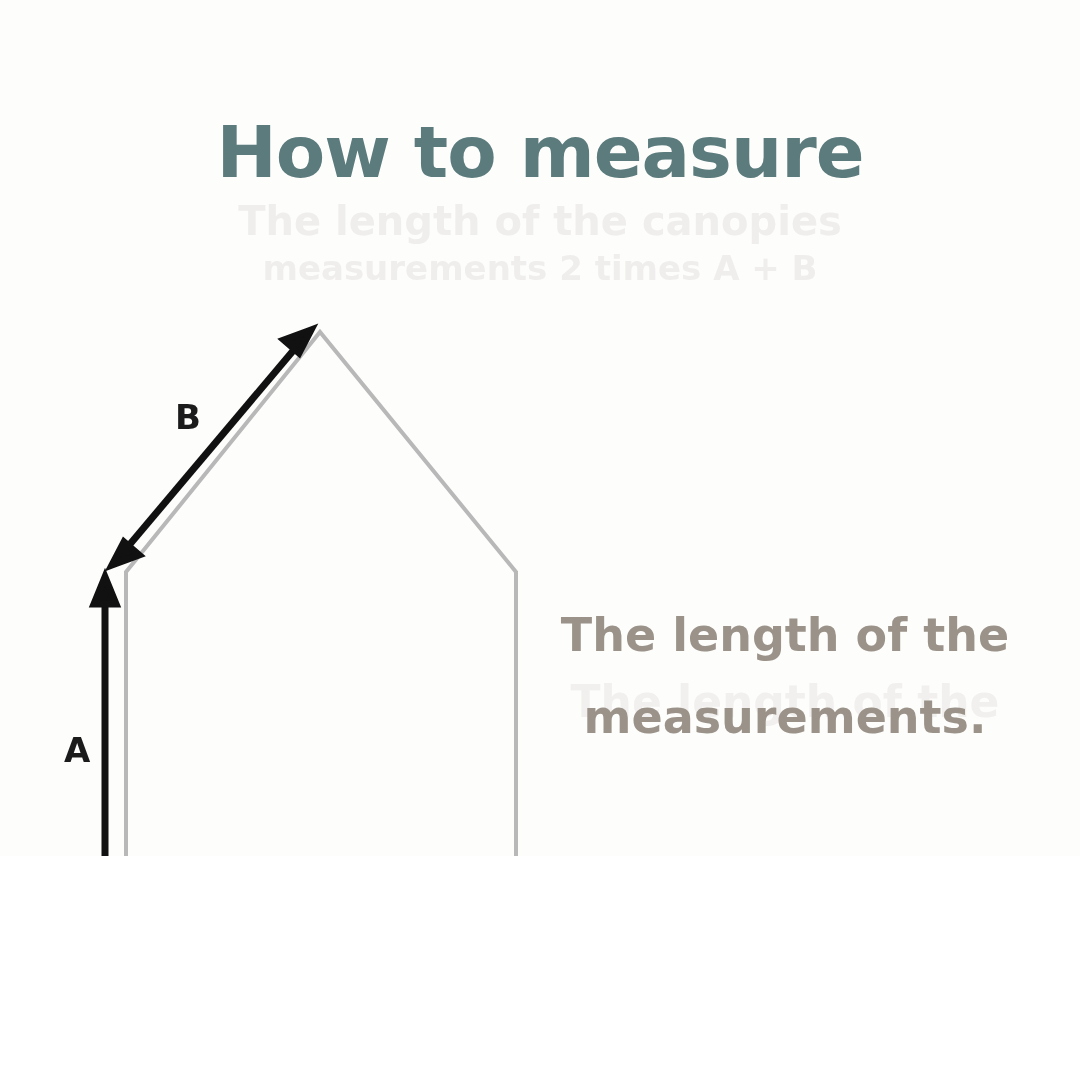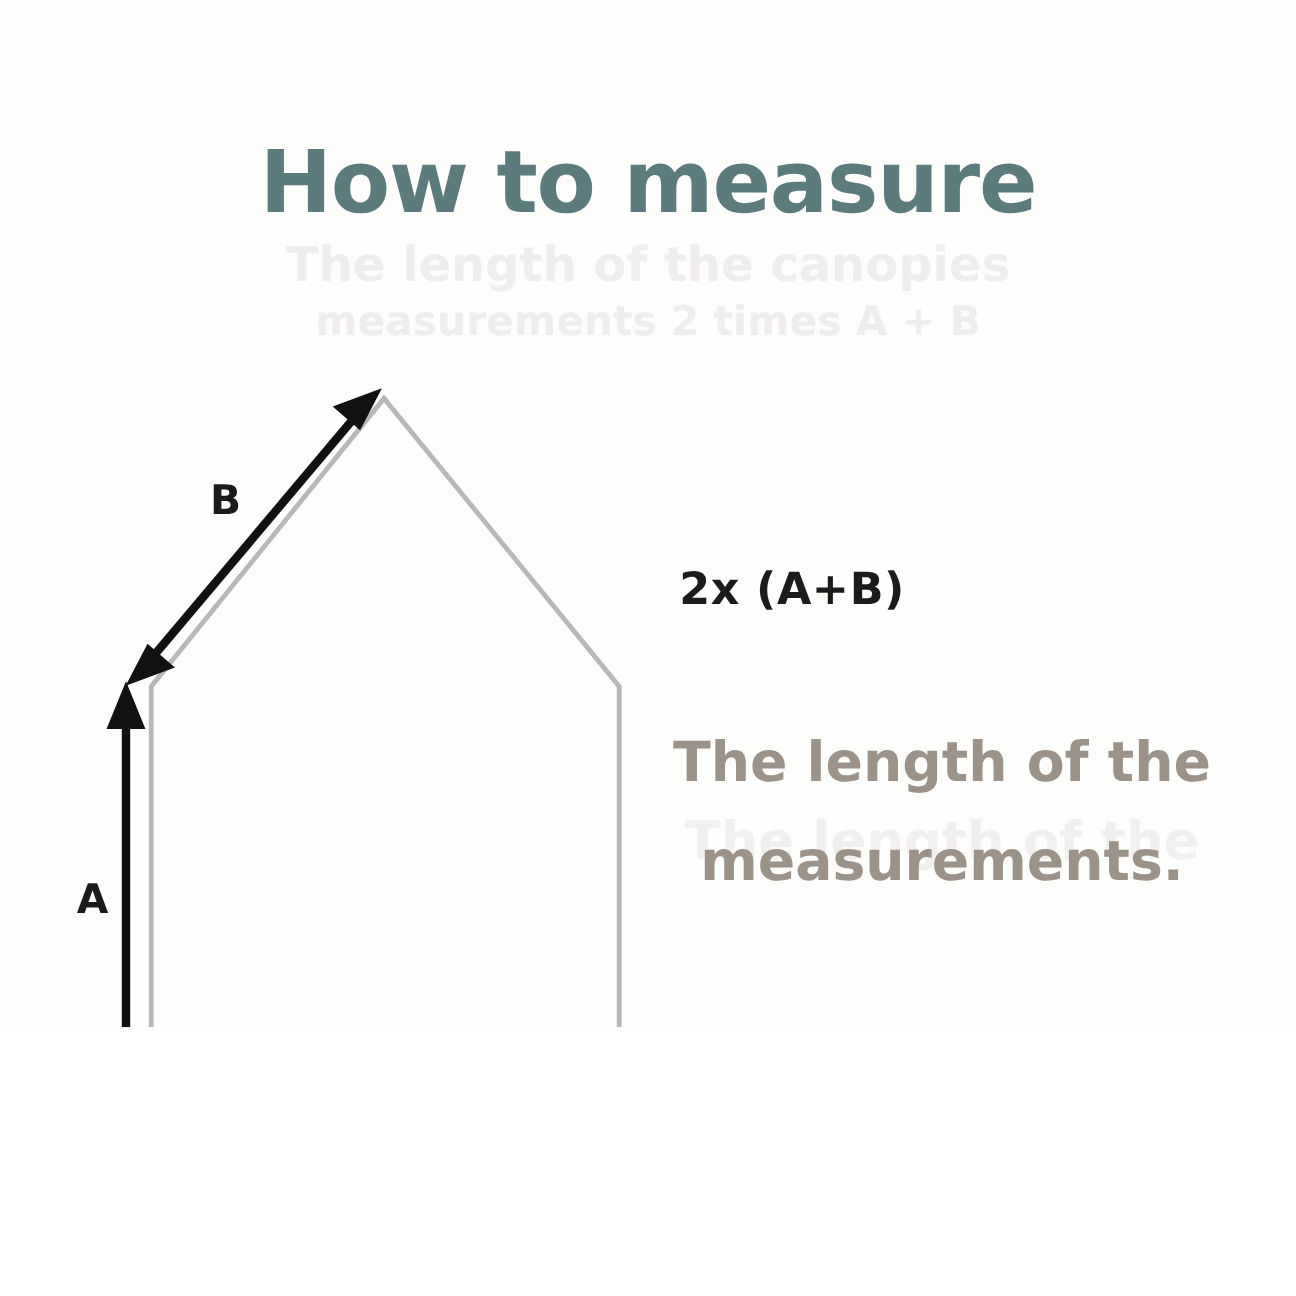--- a/index.html
+++ b/index.html
@@ -132,21 +132,20 @@
     <g stroke="#111111" stroke-width="7" fill="#111111">
       <line x1="105" y1="590" x2="105" y2="913"></line>
       <polygon points="105,577 94,604 116,604"></polygon>
       <polygon points="105,926 94,899 116,899"></polygon>
     </g>
   </svg>
 
   <div class="dim-label label-b">B</div>
   <div class="dim-label label-a">A</div>
 
-  <div class="formula">2x (A+B)</div>
 
   <div class="ghost-cap gc-1">The length of the</div>
   <div class="ghost-cap gc-2">measurements.</div>
 
   <div class="caption">
     <span class="ln">The length of the</span>
     <span class="ln">measurements.</span>
   </div>
 
 </div>

